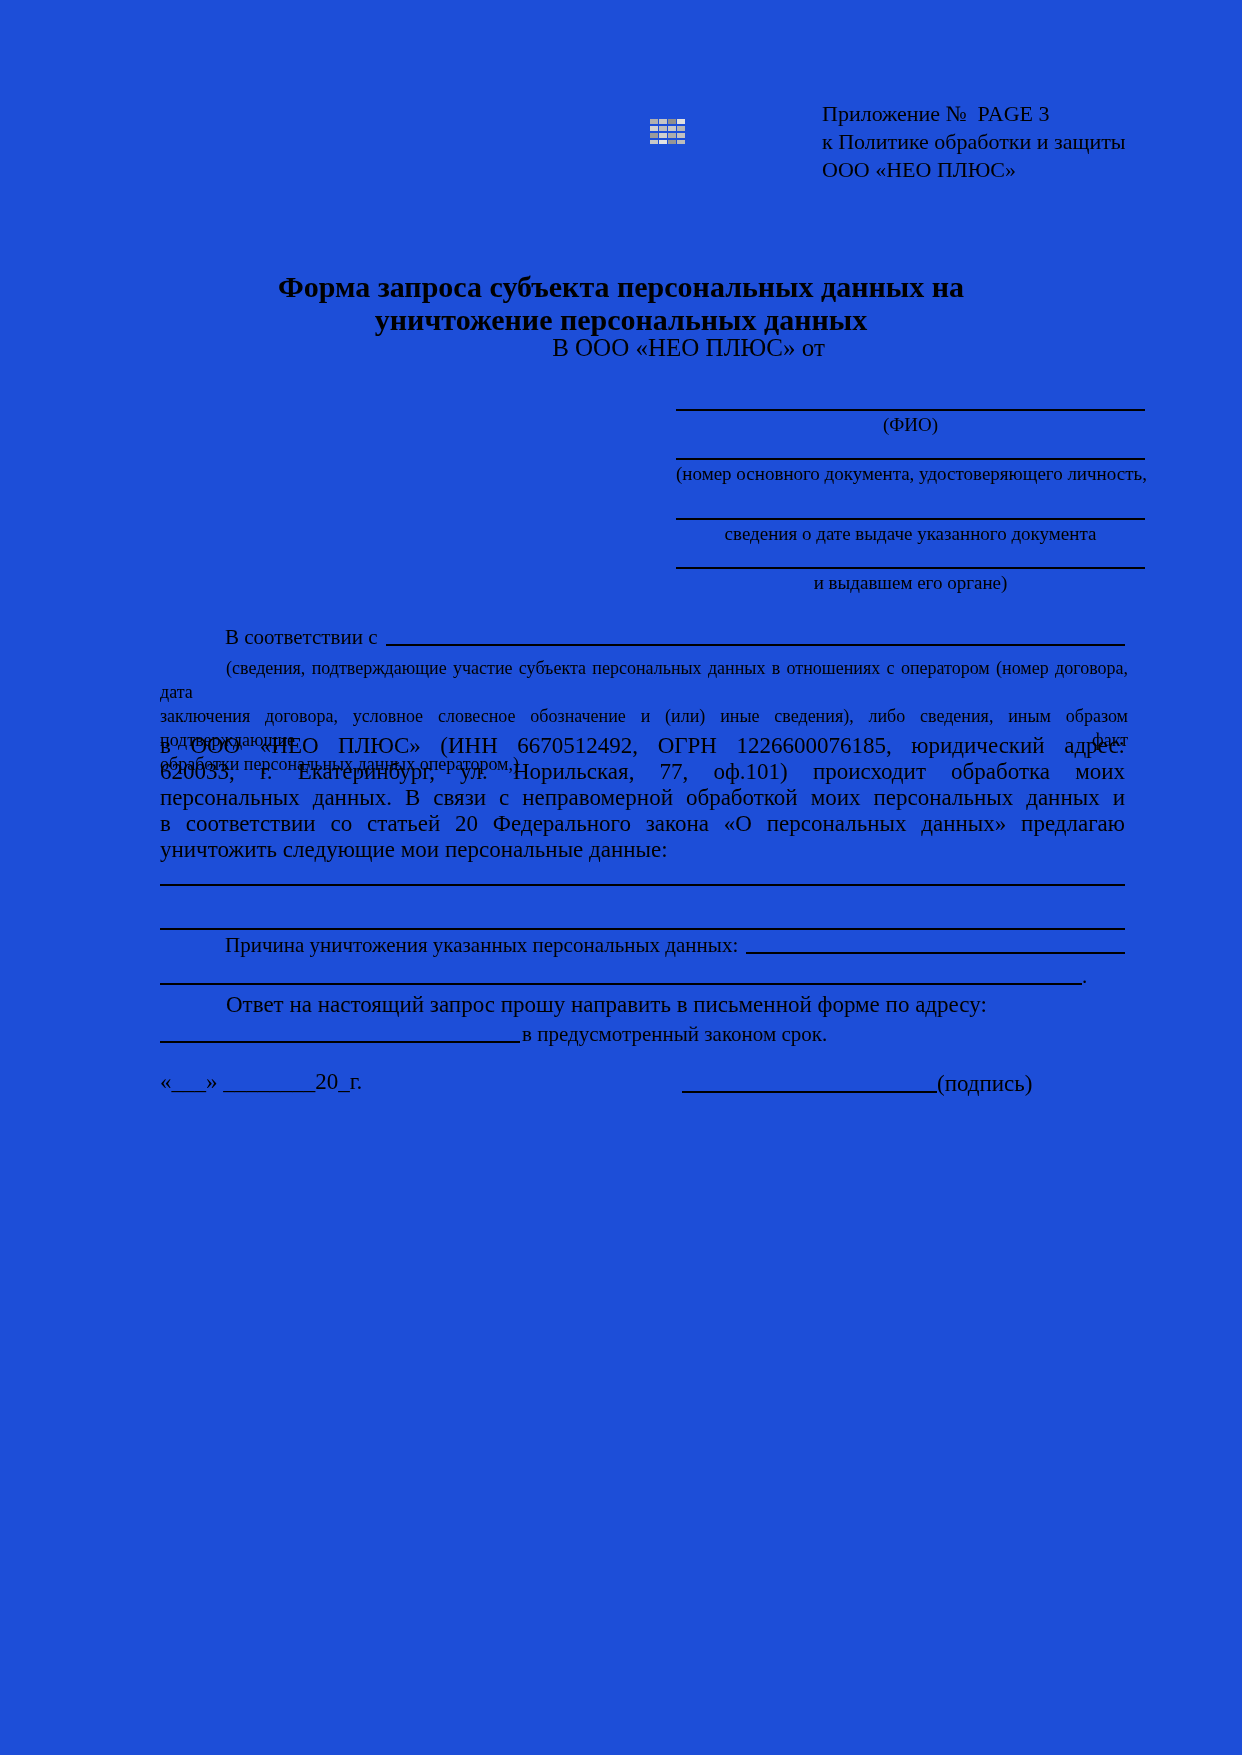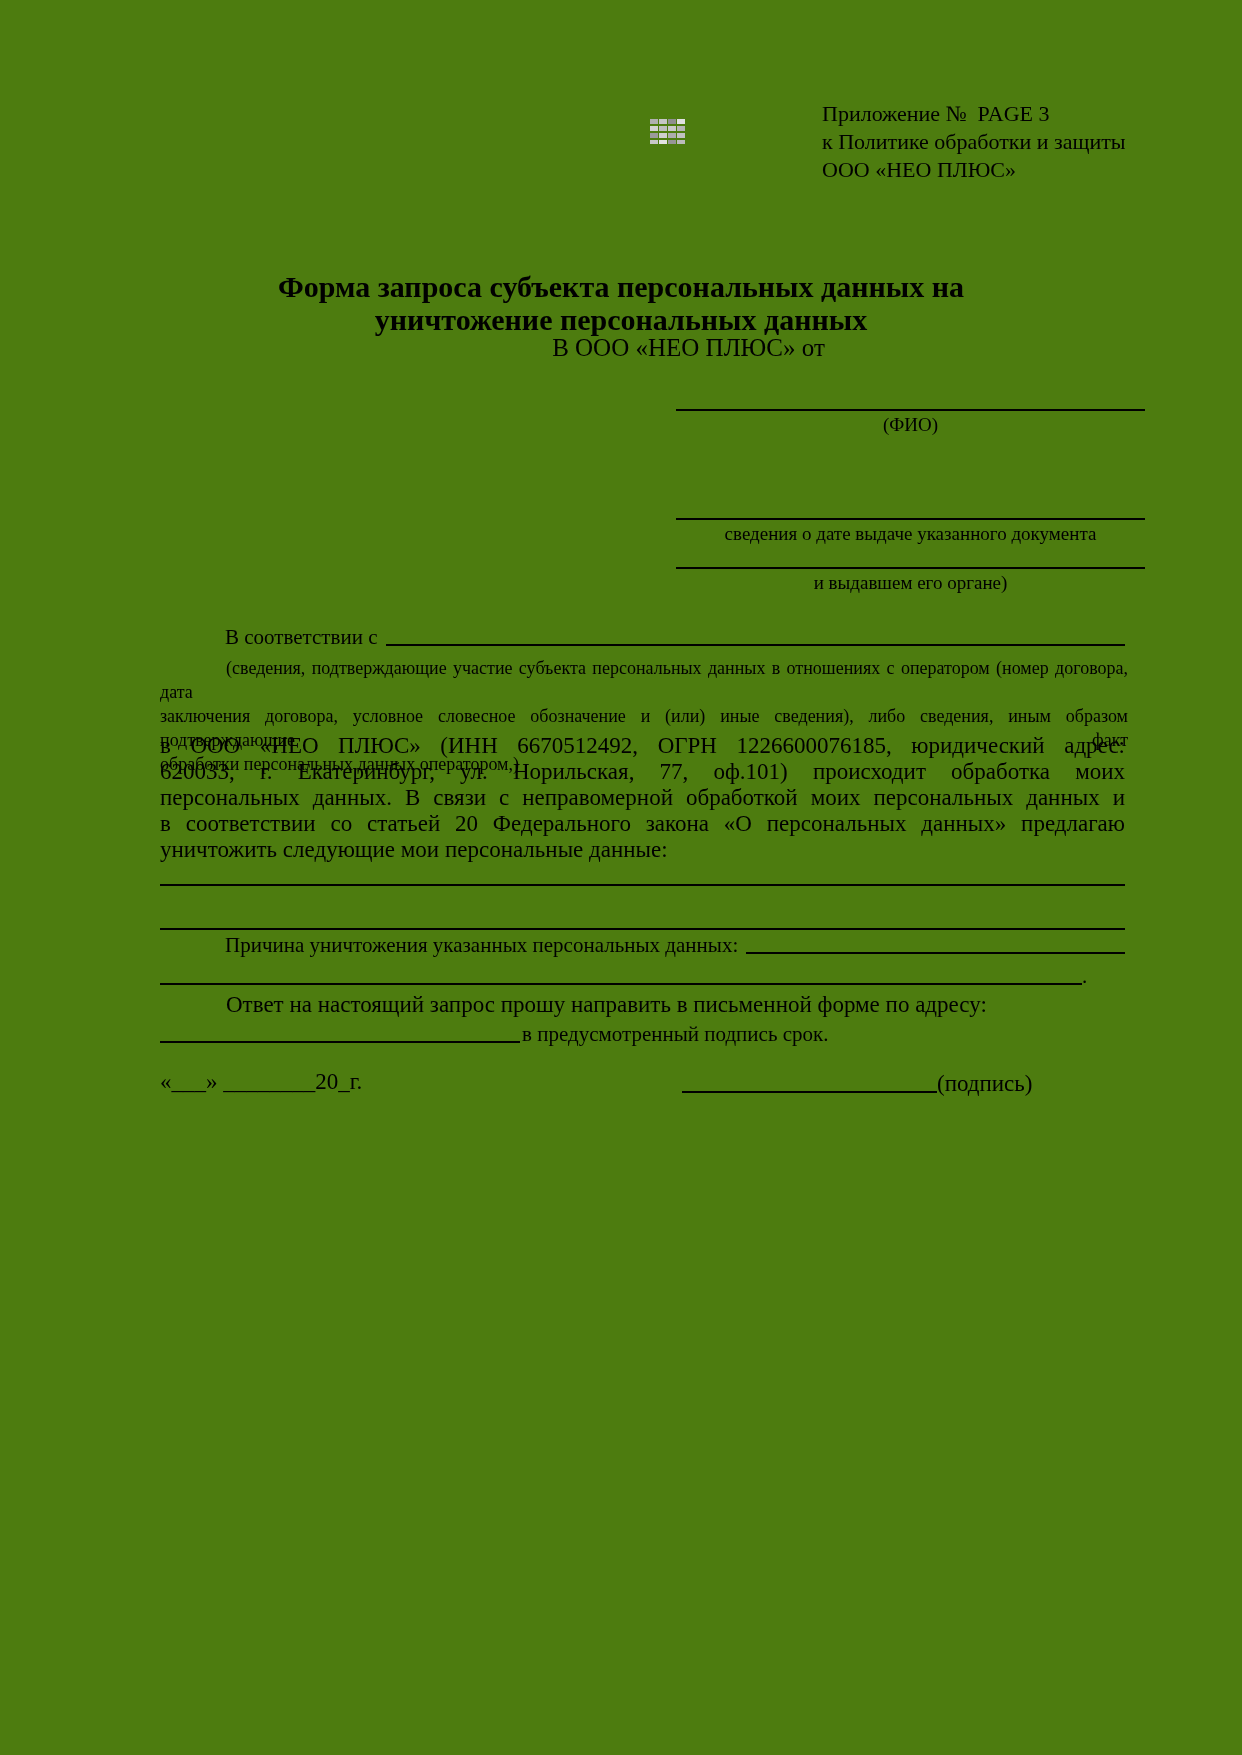--- a/index.html
+++ b/index.html
@@ -1,19 +1,19 @@
 <!DOCTYPE html>
 <html><head>
 <meta charset="utf-8">
 <style>
   html,body{margin:0;padding:0;background:#ffffff;}
   .page{
     position:relative;
     width:1242px;height:1755px;
-    background:#4d7c0f;color:#000;
+    background:#1d4ed8;color:#000;
     font-family:"Liberation Serif", serif;
     overflow:hidden;
   }
   .pre{white-space:pre-wrap;}
   
   .thumb{position:absolute;left:650px;top:117px;}
   .appendix{
     position:absolute;left:822px;top:100px;width:360px;
     font-size:22px;line-height:28px;
   }
@@ -109,20 +109,23 @@
 
   <div class="title">
     <div class="title-inner">Форма запроса субъекта персональных данных на уничтожение персональных данных</div>
   </div>
 
   <div class="addressee">В ООО «НЕО ПЛЮС» от</div>
 
   <div class="field" style="top:409px">
     <span>(ФИО)</span>
   </div>
+  <div class="field" style="top:458px">
+    <span>(номер основного документа, удостоверяющего личность,</span>
+  </div>
   <div class="field" style="top:518px">
     <span>сведения о дате выдаче указанного документа</span>
   </div>
   <div class="field" style="top:567px">
     <span>и выдавшем его органе)</span>
   </div>
 
   <div class="row" style="top:623px">
     <span class="ind"></span>
     <span>В соответствии с</span>
@@ -154,21 +157,21 @@
 
   <div class="row" style="top:962px">
     <span class="fill fixed922 nofm"></span>
     <span>.</span>
   </div>
 
   <div class="textline indent1" style="top:991px">Ответ на настоящий запрос прошу направить в письменной форме по адресу:</div>
 
   <div class="row" style="top:1020px">
     <span class="fill fixed360"></span>
-    <span>в предусмотренный подпись срок.</span>
+    <span>в предусмотренный законом срок.</span>
   </div>
 
   <div class="footer-row" style="top:1068px">
     <span>«___» ________20_г.</span>
     <div class="sig">
       <span class="fill fixed255"></span>
       <span>(подпись)</span>
     </div>
   </div>
 

